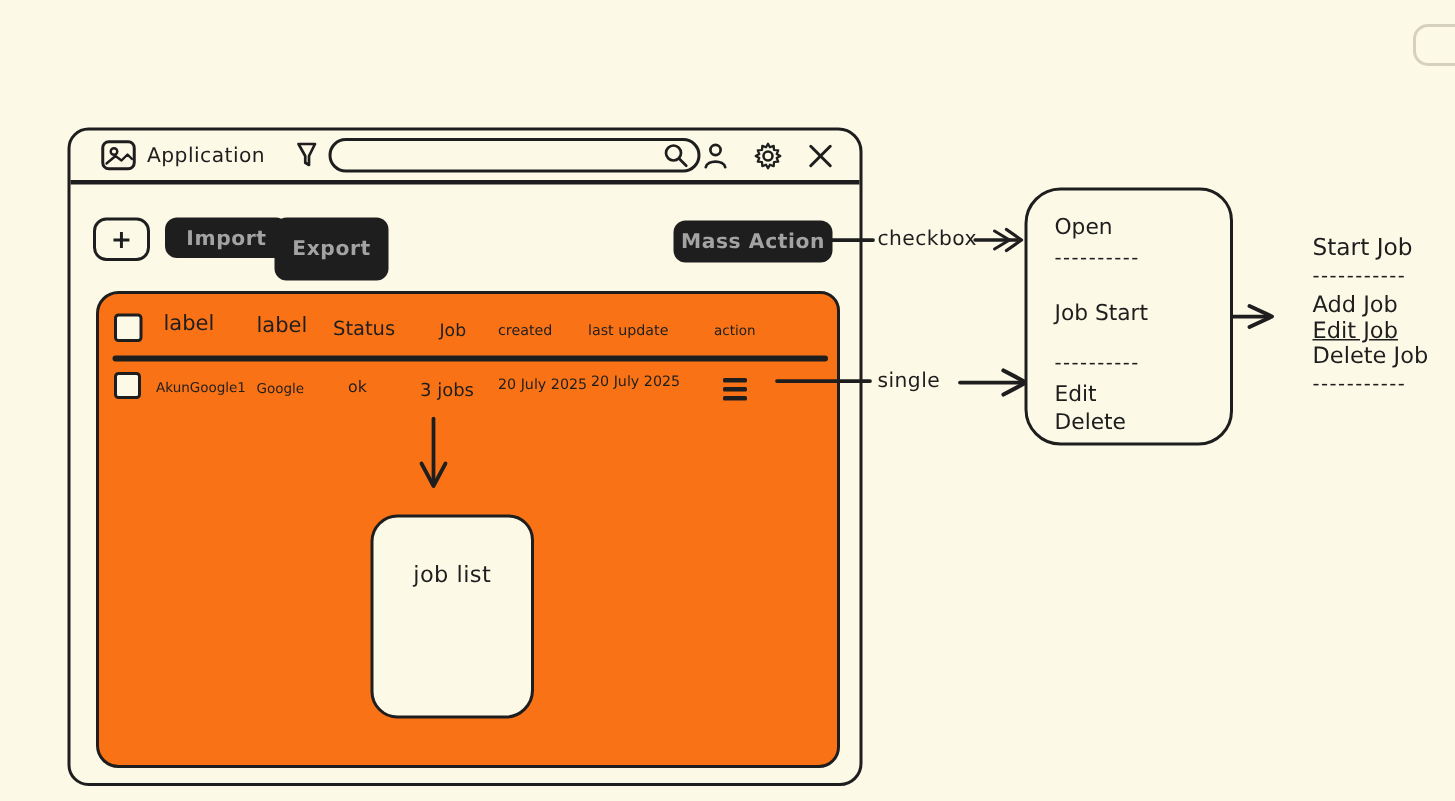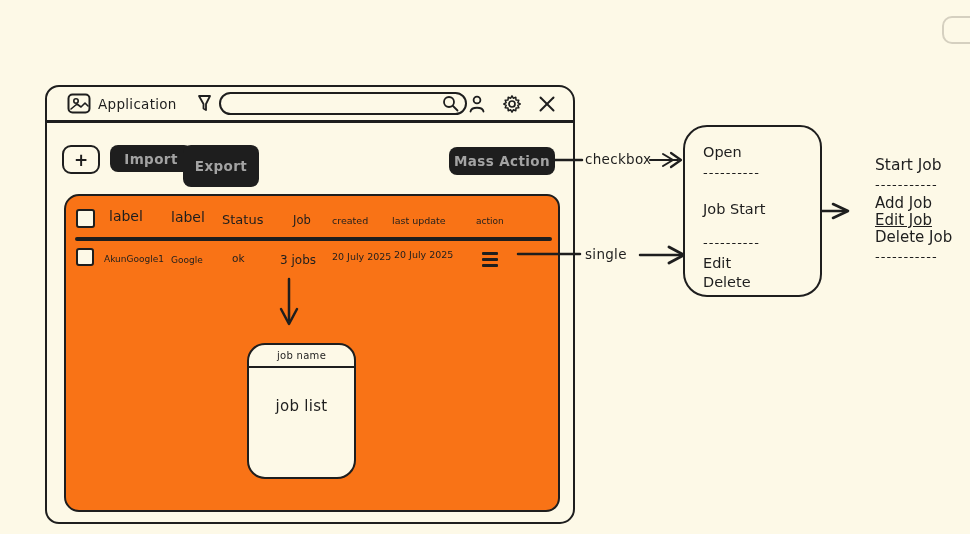--- a/index.html
+++ b/index.html
@@ -207,21 +207,20 @@
       <span class="rcell r-job">3 jobs</span>
       <span class="rcell r-created">20 July 2025</span>
       <span class="rcell r-update">20 July 2025</span>
       <div class="hamburger">
         <span></span>
           <span></span>
           <span></span>
       </div>
 
       <div class="job-popup">
-        <div class="job-popup-head">job name</div>
         <div class="job-popup-body">job list</div>
       </div>
     </div>
   </div>
 
   <svg class="connectors" width="970" height="534" viewBox="0 0 970 534">
 
     <line x1="553" y1="128" x2="582" y2="128" stroke="#1e1e1e" stroke-width="2.5" stroke-linecap="round"></line>
 
     <line x1="650" y1="128" x2="678" y2="128" stroke="#1e1e1e" stroke-width="2.2" stroke-linecap="round"></line>

